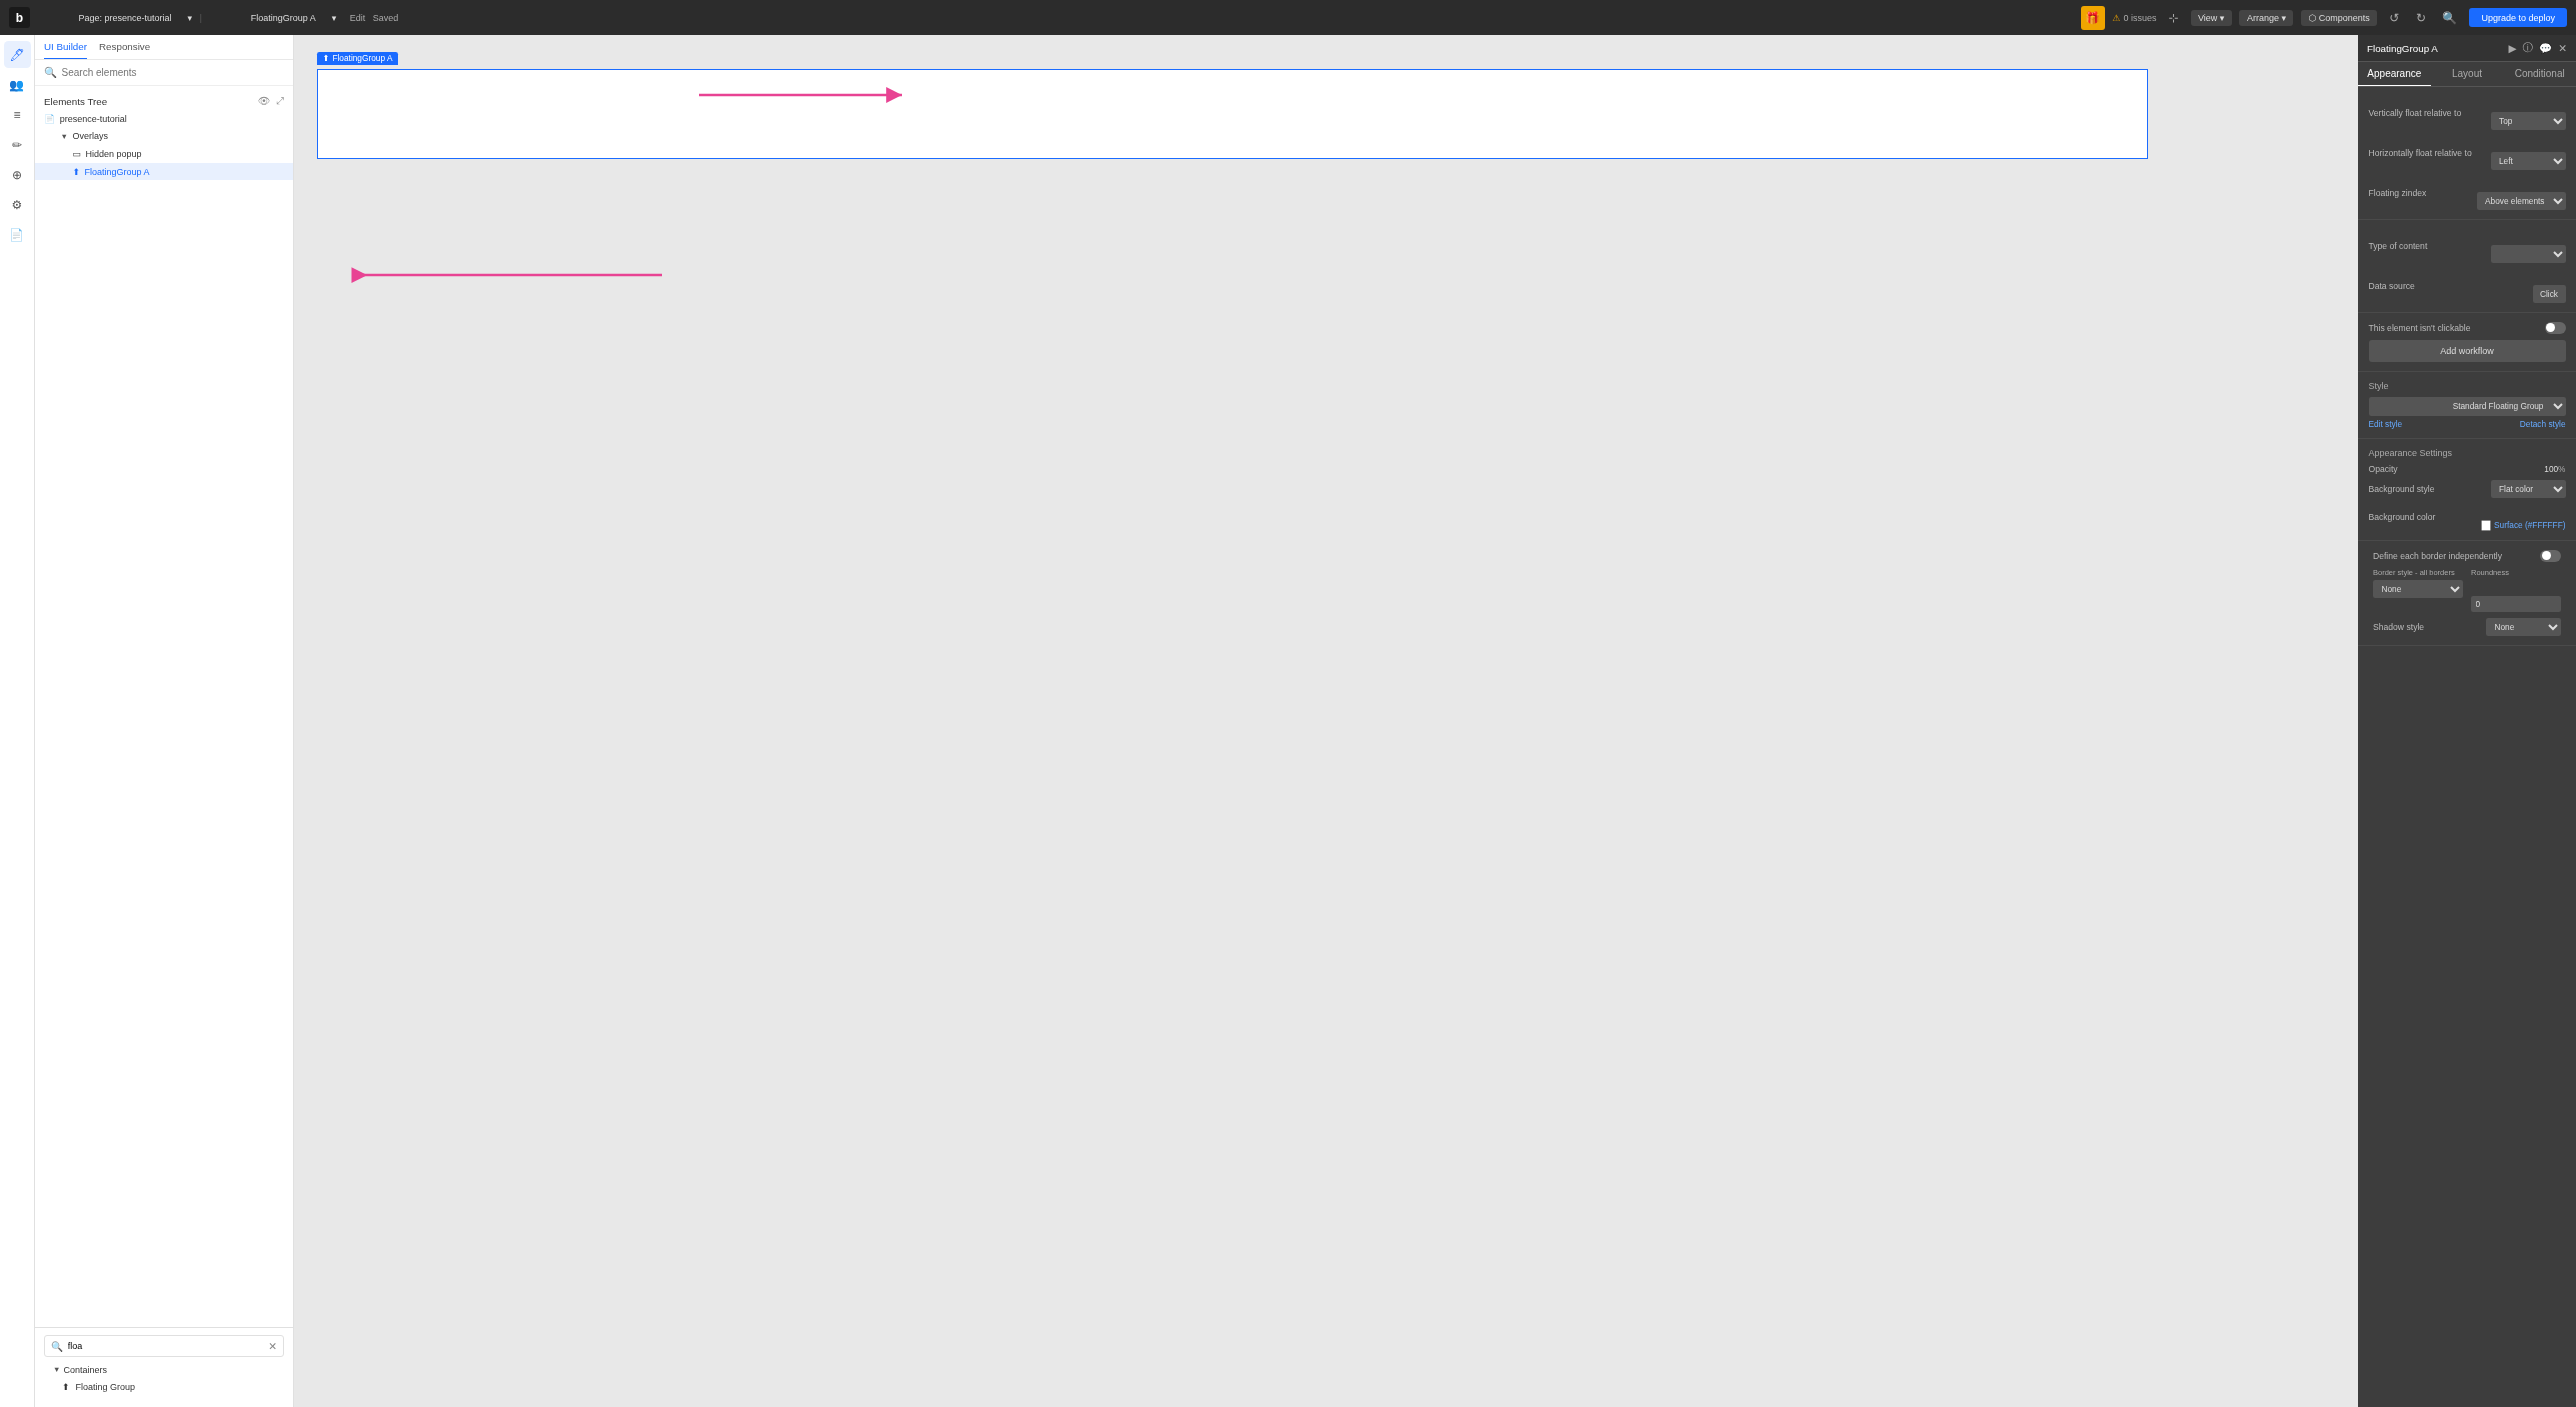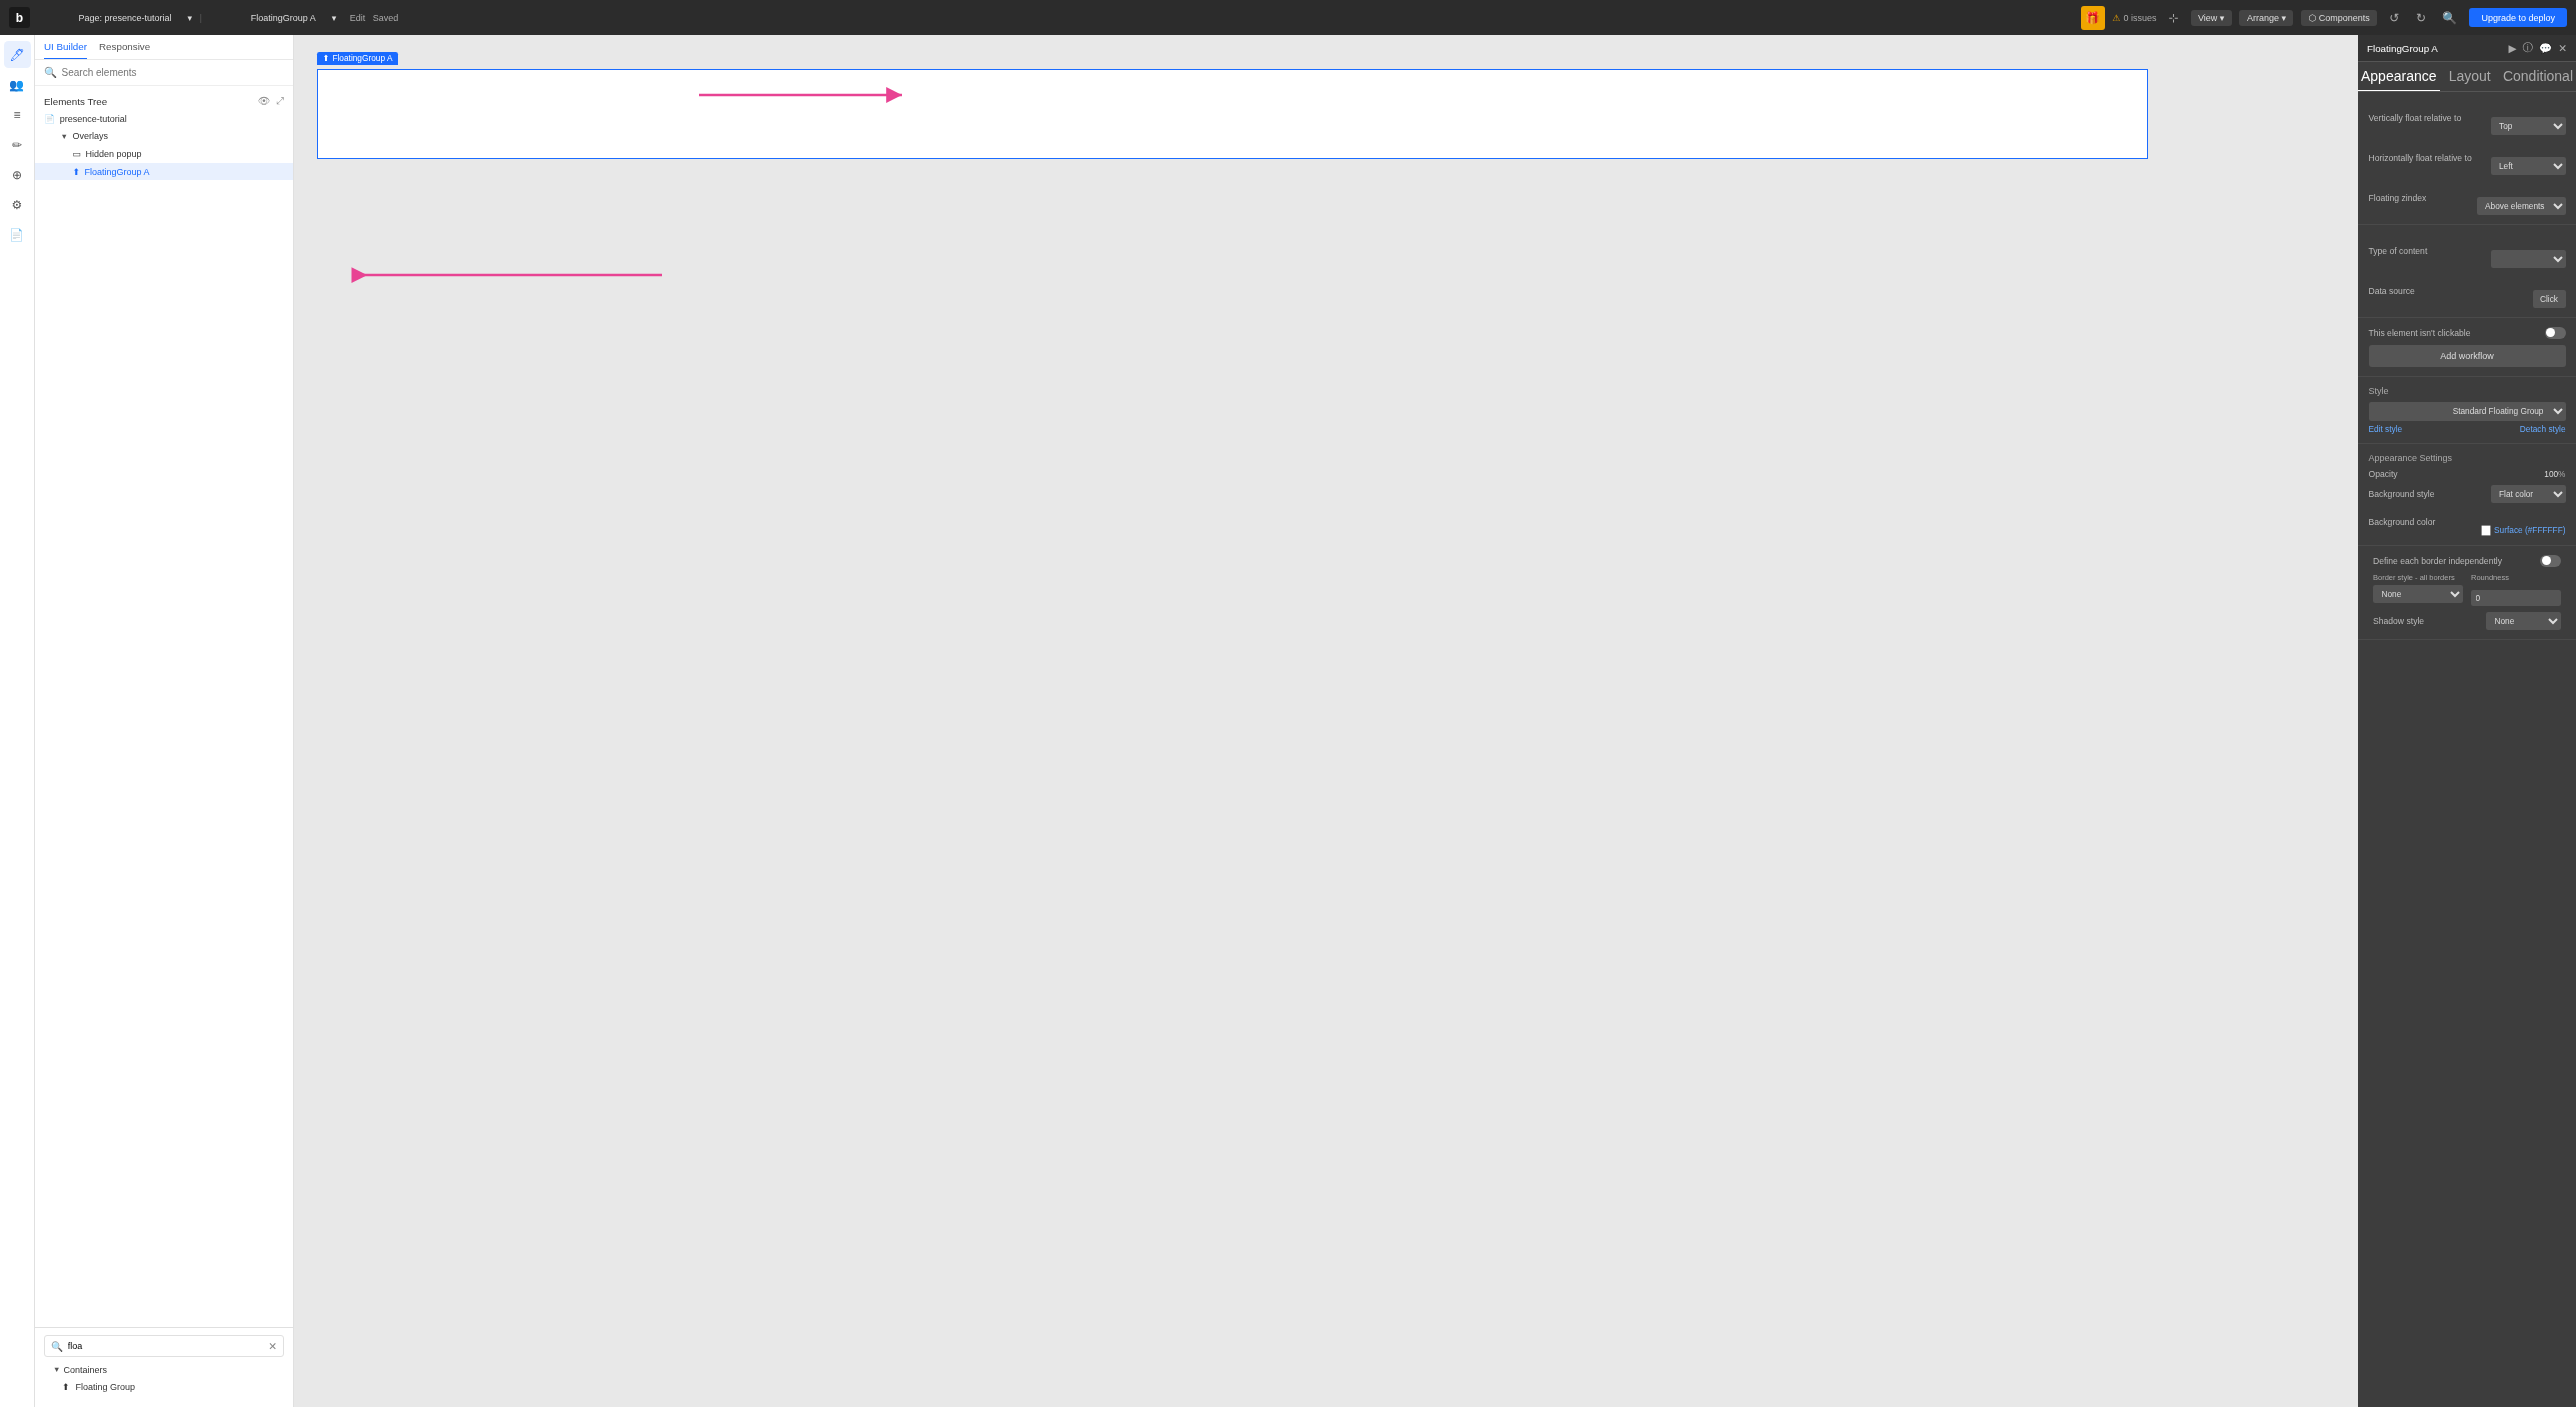--- a/index.html
+++ b/index.html
@@ -68,21 +68,21 @@
     .floating-group-label { background: #1a6bff; color: #fff; font-size: 8.3px; padding: 1.5px 6px; border-radius: 2.3px 2.3px 0 0; display: inline-flex; align-items: center; gap: 3px; }
     .canvas-element { position: absolute; top: 34px; left: 22.5px; right: 210px; height: 90px; border: 1.5px solid #1a6bff; background: #fff; }
 
     
     .right-panel { width: 218px; background: #3d3d3d; color: #ddd; display: flex; flex-direction: column; overflow-y: auto; }
     .right-panel-header { display: flex; align-items: center; justify-content: space-between; padding: 6px 9px; background: #333; border-bottom: 0.8px solid #555; }
     .right-panel-title { font-size: 9.8px; font-weight: 500; color: #fff; }
     .right-panel-icons { display: flex; gap: 6px; align-items: center; color: #aaa; }
     .right-panel-icon { cursor: pointer; font-size: 10.5px; }
     .right-panel-tabs { display: flex; border-bottom: 0.8px solid #555; }
-    .right-tab { flex: 1; text-align: center; padding: 6px 3px; font-size: 14px; color: #aaa; cursor: pointer; border-bottom: 1.5px solid transparent; }
+    .right-tab { flex: 1; text-align: center; padding: 6px 3px; font-size: 10px; color: #aaa; cursor: pointer; border-bottom: 1.5px solid transparent; }
     .right-tab.active { color: #fff; border-bottom: 1.5px solid #fff; }
 
     
     .prop-section { padding: 9px 10.5px; border-bottom: 0.8px solid #4a4a4a; }
     .prop-row { display: flex; align-items: center; justify-content: space-between; margin-bottom: 6px; }
     .prop-row:last-child { margin-bottom: 0; }
     .prop-label { font-size: 8.6px; color: #bbb; flex: 1; }
     .prop-value { display: flex; align-items: flex-start; gap: 3px; margin-top: 16px; }
     .prop-select { background: #555; border: none; color: #ddd; font-size: 8.3px; padding: 3px 4.5px; border-radius: 2.3px; cursor: pointer; min-width: 75px; }
     .prop-select-full { background: #555; border: none; color: #ddd; font-size: 8.3px; padding: 3.8px 6px; border-radius: 2.3px; cursor: pointer; width: 100%; text-align: right; }
@@ -363,21 +363,21 @@
         <div class="toggle off"></div>
       </div>
       <div class="two-col">
         <div>
           <div style="font-size:7.5px; color:#aaa; margin-bottom:3px;">Border style - all borders</div>
           <select class="mini-select">
             <option>None</option>
           </select>
         </div>
         <div>
-          <div style="font-size:7.5px; color:#aaa; margin-bottom:8px;">Roundness</div>
+          <div style="font-size:7.5px; color:#aaa; margin-bottom:19px;">Roundness</div>
           <input type="text" class="mini-input" value="0" style="">
         </div>
       </div>
       <div class="prop-row" style="margin-top:6px;">
         <span class="prop-label">Shadow style</span>
         <select class="prop-select">
           <option>None</option>
         </select>
       </div>
     </div>

